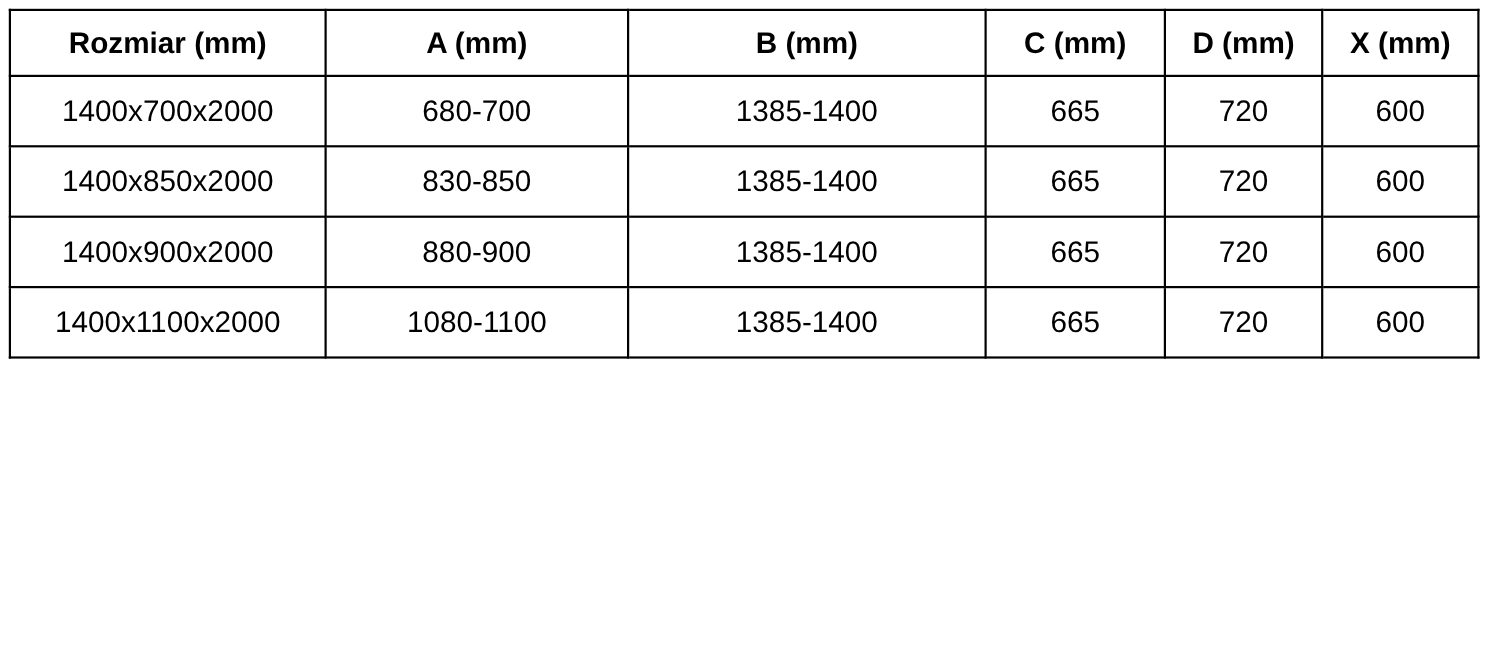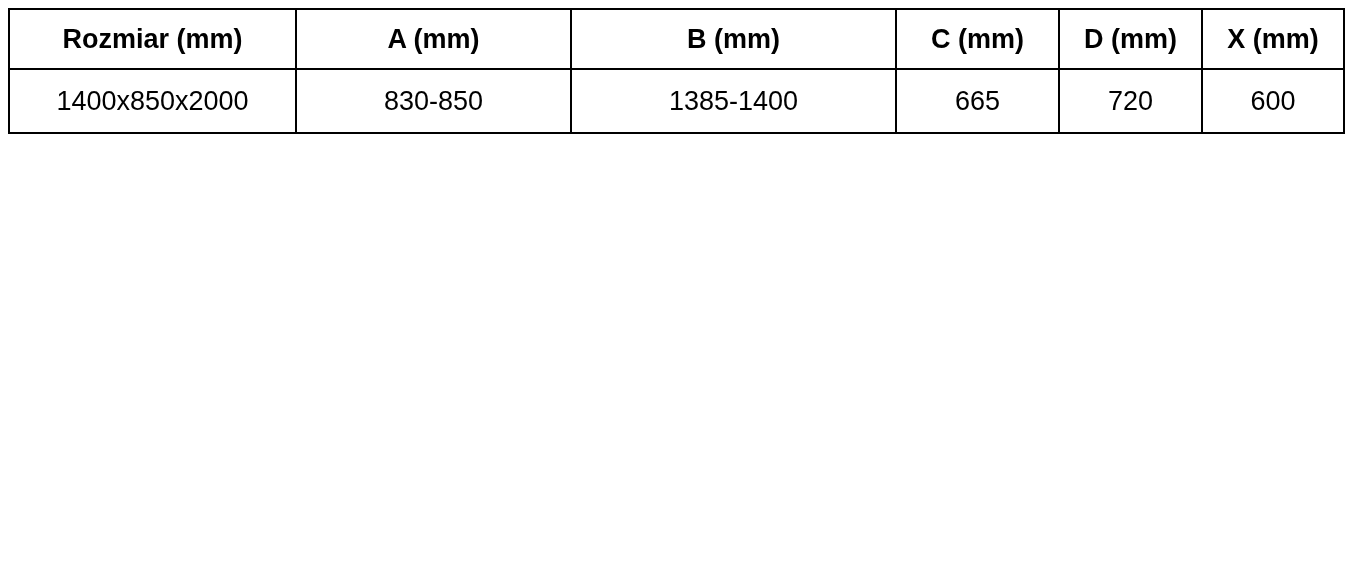--- a/index.html
+++ b/index.html
@@ -70,22 +70,46 @@
         <th>Rozmiar (mm)</th>
         <th>A (mm)</th>
         <th>B (mm)</th>
         <th>C (mm)</th>
         <th>D (mm)</th>
         <th>X (mm)</th>
       </tr>
     </thead>
     <tbody>
       <tr>
+        <td>1400x700x2000</td>
+        <td>680-700</td>
+        <td>1385-1400</td>
+        <td>665</td>
+        <td>720</td>
+        <td>600</td>
+      </tr>
+      <tr>
         <td>1400x850x2000</td>
         <td>830-850</td>
+        <td>1385-1400</td>
+        <td>665</td>
+        <td>720</td>
+        <td>600</td>
+      </tr>
+      <tr>
+        <td>1400x900x2000</td>
+        <td>880-900</td>
+        <td>1385-1400</td>
+        <td>665</td>
+        <td>720</td>
+        <td>600</td>
+      </tr>
+      <tr>
+        <td>1400x1100x2000</td>
+        <td>1080-1100</td>
         <td>1385-1400</td>
         <td>665</td>
         <td>720</td>
         <td>600</td>
       </tr>
     </tbody>
   </table>
 </div>
 
 </body></html>

